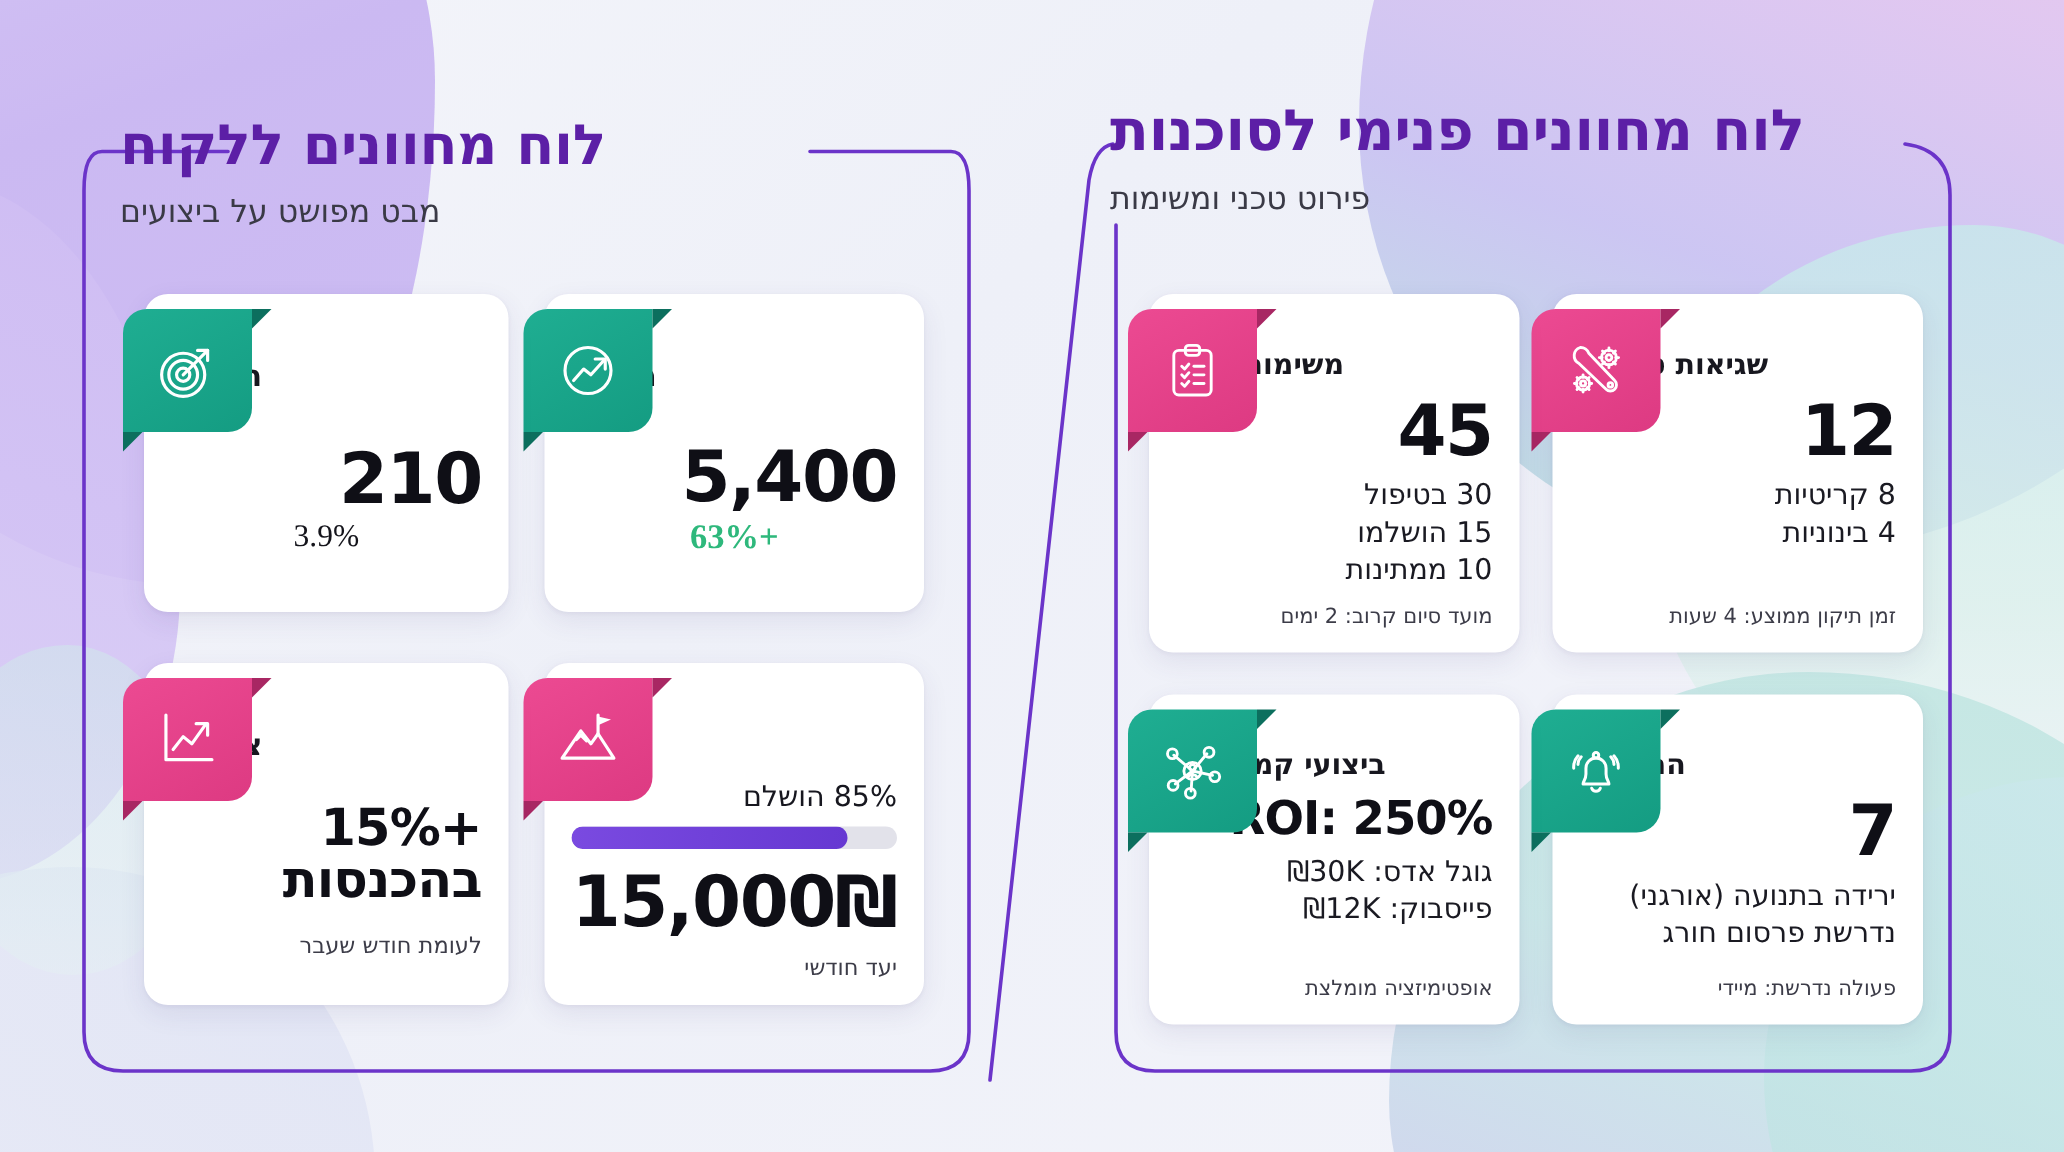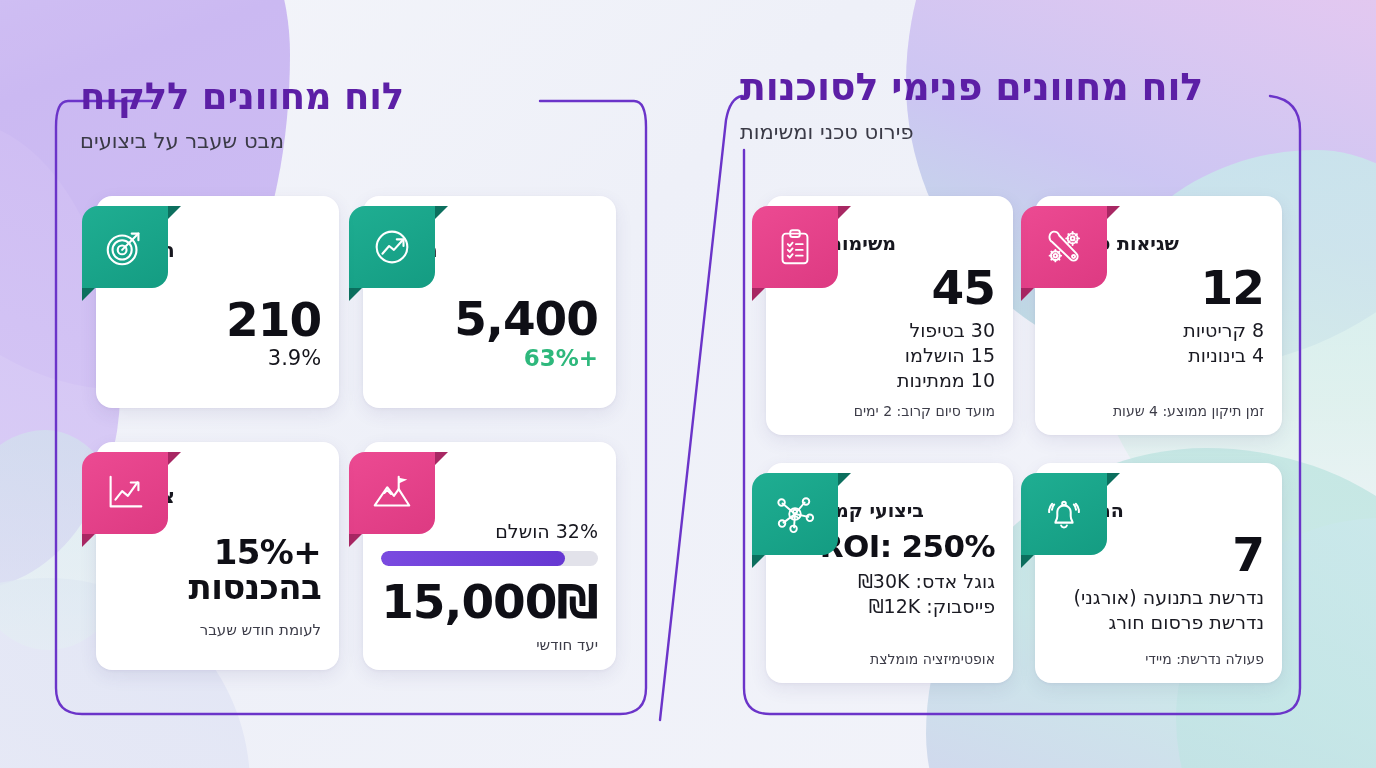--- a/index.html
+++ b/index.html
@@ -203,24 +203,25 @@
     font-size: 47px;
     font-weight: 700;
     color: #0f0f16;
     line-height: 1.02;
     letter-spacing: -1px;
   }
   .card-value.small  { font-size: 31px; letter-spacing: -0.6px; }
   .card-value.medium { font-size: 34px; letter-spacing: -0.6px; }
 
   .card-delta {
-    text-align: right;
+    text-align: center;
     font-size: 23px;
     font-weight: 600;
     margin-top: 2px;
+    font-family: Liberation Serif, serif;
   }
   .card-delta.up      { color: #2eb87c; }
   .card-delta.neutral { color: #14141b; font-weight: 500; font-size: 21px; }
 
   .card-lines {
     text-align: right;
     margin-top: 6px;
   }
   .card-lines div {
     font-size: 19px;
@@ -278,21 +279,21 @@
   <svg id="frames" viewBox="0 0 1376 768">
 
     <path d="M 152,101 L 68,101 Q 56,101 56,127 L 56,688 Q 56,714 82,714 L 620,714 Q 646,714 646,688 L 646,127 Q 646,101 634,101 L 540,101" fill="none" stroke="#6b34c9" stroke-width="2.4" stroke-linecap="round"></path>
 
     <path d="M 742,96 Q 730,98 726,120 L 660,720" fill="none" stroke="#6b34c9" stroke-width="2.4" stroke-linecap="round"></path>
     <path d="M 1270,96 Q 1300,100 1300,130 L 1300,688 Q 1300,714 1274,714 L 770,714 Q 744,714 744,688 L 744,150" fill="none" stroke="#6b34c9" stroke-width="2.4" stroke-linecap="round"></path>
   </svg>
 
   <div class="panel-head" id="head-left">
     <div class="panel-title">לוח מחוונים ללקוח</div>
-    <div class="panel-sub">מבט שעבר על ביצועים</div>
+    <div class="panel-sub">מבט מפושט על ביצועים</div>
   </div>
 
   <div class="panel-head" id="head-right">
     <div class="panel-title">לוח מחוונים פנימי לסוכנות</div>
     <div class="panel-sub">פירוט טכני ומשימות</div>
   </div>
 
   <div class="grid" id="grid-left">
 
     <div class="card">
@@ -343,21 +344,21 @@
             <polyline points="16,24 19,21 23,25"></polyline>
             <line x1="31" y1="20" x2="31" y2="7"></line>
             <path d="M31 8 L40 10 L31 14 Z" fill="#ffffff" stroke="none"></path>
           </svg>
         </div>
         <div class="fold-tr pink"></div>
         <div class="fold-bl pink"></div>
       </div>
       <div class="card-title">יעדים</div>
       <div class="spacer"></div>
-      <div class="prog-label">32% הושלם</div>
+      <div class="prog-label">85% הושלם</div>
       <div class="prog-track">
         <div class="prog-fill" id="goal-fill" style="width: 85%;"></div>
       </div>
       <div class="card-value">15,000₪</div>
       <div class="card-note">יעד חודשי</div>
     </div>
 
     <div class="card">
       <div class="badge-wrap">
         <div class="badge pink">
@@ -444,21 +445,21 @@
             <path d="M11.5 19.5 a8 8 0 0 1 2.2 -5.4 M8.5 22 a11.5 11.5 0 0 1 3 -8.6"></path>
             <path d="M36.5 19.5 a8 8 0 0 0 -2.2 -5.4 M39.5 22 a11.5 11.5 0 0 0 -3 -8.6"></path>
           </svg>
         </div>
         <div class="fold-tr teal"></div>
         <div class="fold-bl teal"></div>
       </div>
       <div class="card-title">התראות</div>
       <div class="card-value">7</div>
       <div class="card-lines">
-        <div>נדרשת בתנועה (אורגני)</div>
+        <div>ירידה בתנועה (אורגני)</div>
         <div>נדרשת פרסום חורג</div>
       </div>
       <div class="card-note">פעולה נדרשת: מיידי</div>
     </div>
 
     <div class="card">
       <div class="badge-wrap">
         <div class="badge teal">
           <svg viewBox="0 0 48 48" fill="none" stroke="#ffffff" stroke-width="2" stroke-linecap="round" stroke-linejoin="round">
             <line x1="24" y1="24" x2="11" y2="13"></line>

